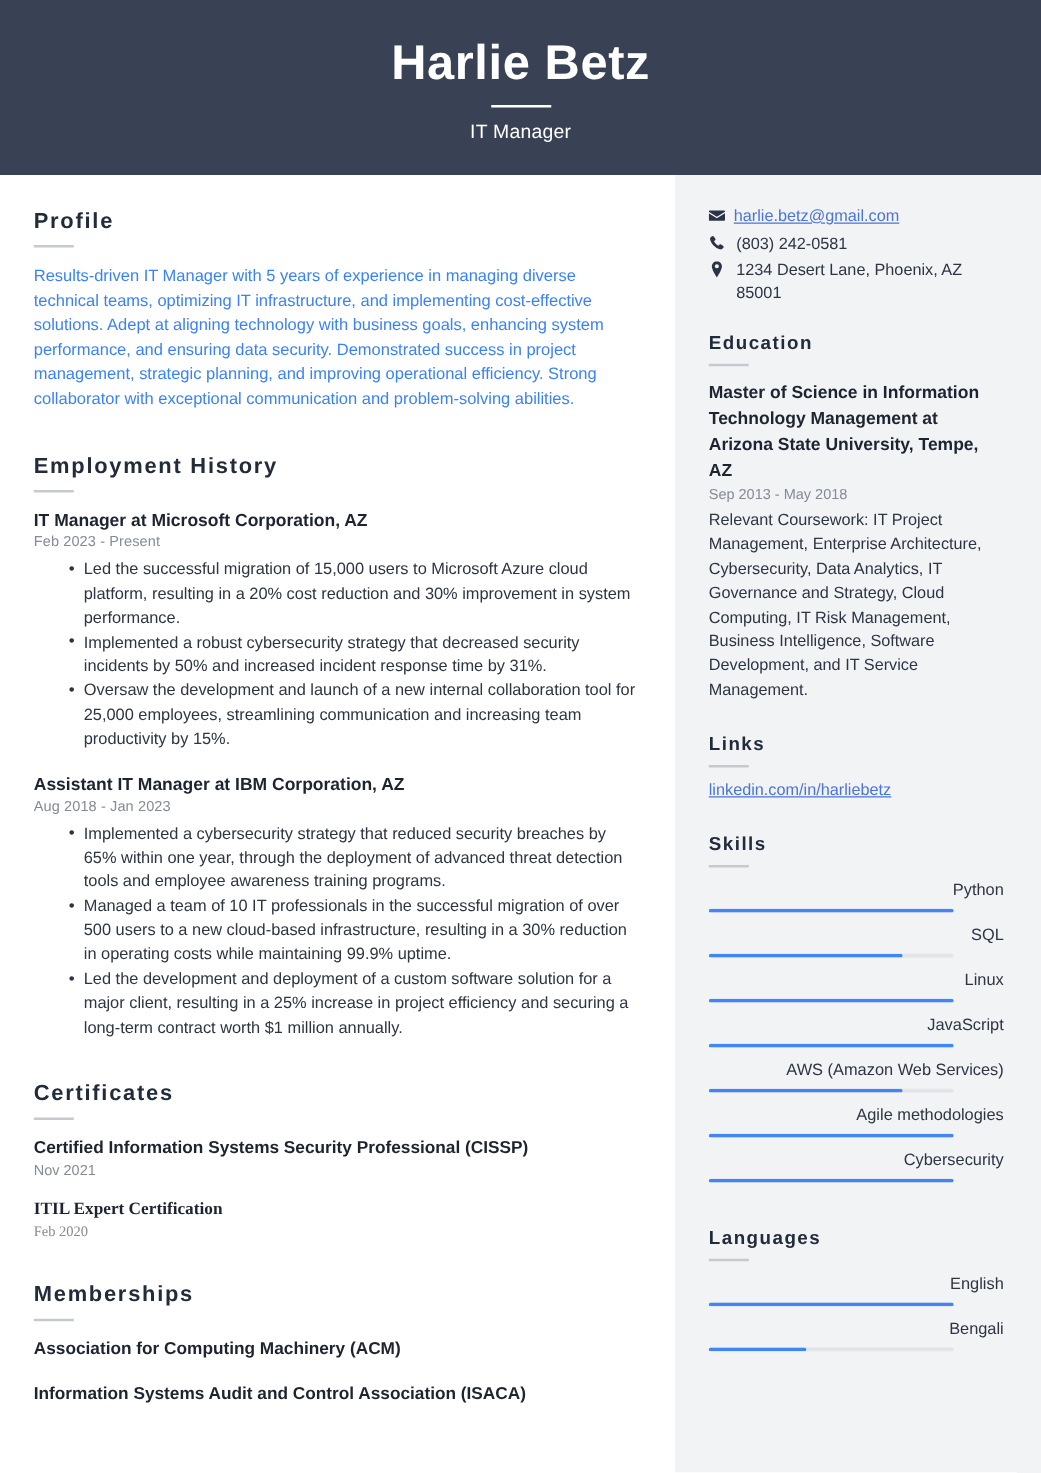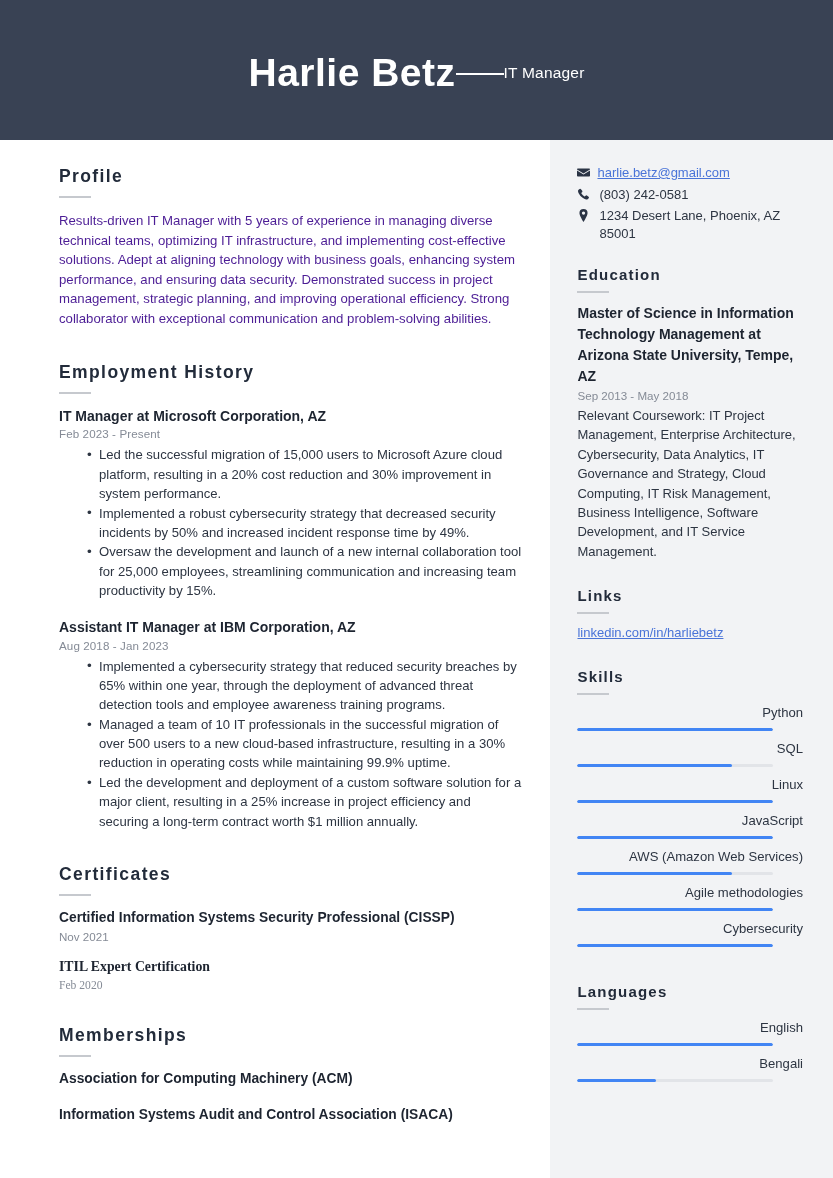--- a/index.html
+++ b/index.html
@@ -17,20 +17,21 @@
     width: 833px;
     height: 1178px;
     background: #ffffff;
   }
 
   
   .header {
     height: 140px;
     background: #394254;
     display: flex;
+    flex-direction: column;
     align-items: center;
     justify-content: center;
     padding-top: 6px;
   }
   .header-name {
     color: #ffffff;
     font-size: 39px;
     font-weight: bold;
     letter-spacing: 0.5px;
     line-height: 1.05;
@@ -46,21 +47,20 @@
     font-size: 15.5px;
     font-weight: normal;
     letter-spacing: 0.2px;
   }
 
   
   .body {
     display: flex;
     align-items: stretch;
     height: 1038px;
-    padding-left: 32px;
   }
 
   .col-left {
     width: 540px;
     background: #ffffff;
     padding: 26px 28px 0 27px;
   }
 
   .col-right {
     width: 293px;
@@ -84,21 +84,21 @@
     height: 2px;
     background: #c6c9ce;
     margin: 9px 0 13px 0;
   }
   .sec-rule.tight { margin: 8px 0 10px 0; }
 
   
   .profile-text {
     font-size: 13.2px;
     line-height: 19.6px;
-    color: #4c1d95;
+    color: #3b82f6;
   }
 
   .job { margin-top: 1px; }
   .job + .job { margin-top: 18px; }
 
   .job-title {
     font-size: 14px;
     font-weight: bold;
     color: #1d2430;
     line-height: 1.35;
@@ -251,21 +251,21 @@
 
       <div>
         <div class="sec-title">Employment History</div>
         <div class="sec-rule"></div>
 
         <div class="job">
           <div class="job-title">IT Manager at Microsoft Corporation, AZ</div>
           <div class="job-dates">Feb 2023 - Present</div>
           <ul class="bullets">
             <li>Led the successful migration of 15,000 users to Microsoft Azure cloud platform, resulting in a 20% cost reduction and 30% improvement in system performance.</li>
-            <li>Implemented a robust cybersecurity strategy that decreased security incidents by 50% and increased incident response time by 49%.</li>
+            <li>Implemented a robust cybersecurity strategy that decreased security incidents by 50% and increased incident response time by 31%.</li>
             <li>Oversaw the development and launch of a new internal collaboration tool for 25,000 employees, streamlining communication and increasing team productivity by 15%.</li>
           </ul>
         </div>
 
         <div class="job">
           <div class="job-title">Assistant IT Manager at IBM Corporation, AZ</div>
           <div class="job-dates">Aug 2018 - Jan 2023</div>
           <ul class="bullets">
             <li>Implemented a cybersecurity strategy that reduced security breaches by 65% within one year, through the deployment of advanced threat detection tools and employee awareness training programs.</li>
             <li>Managed a team of 10 IT professionals in the successful migration of over 500 users to a new cloud-based infrastructure, resulting in a 30% reduction in operating costs while maintaining 99.9% uptime.</li>

